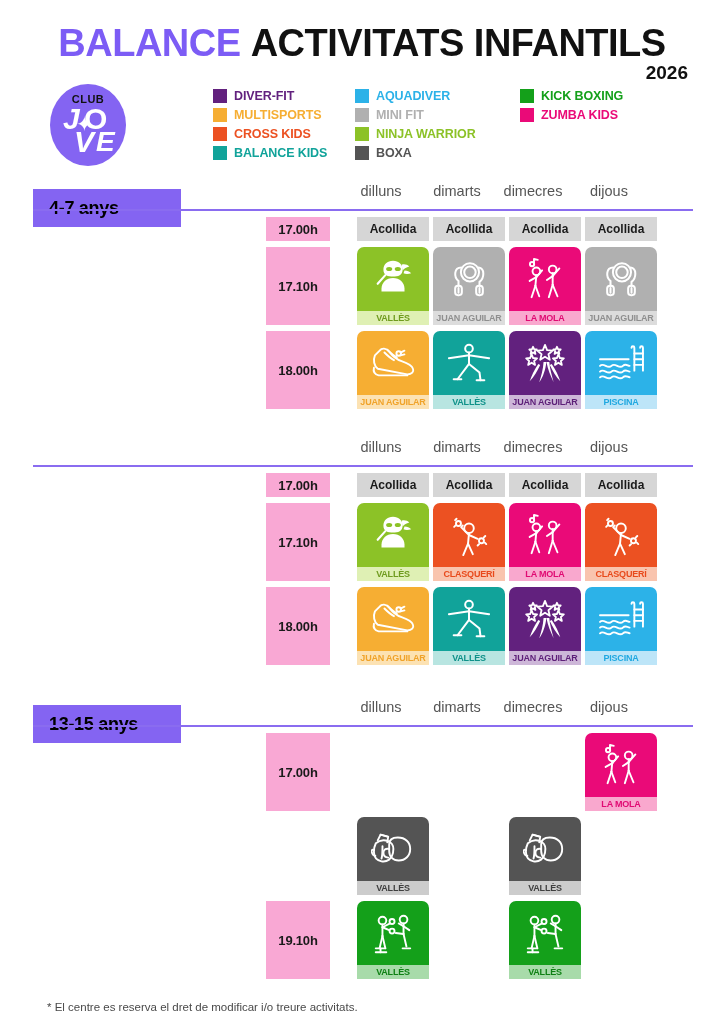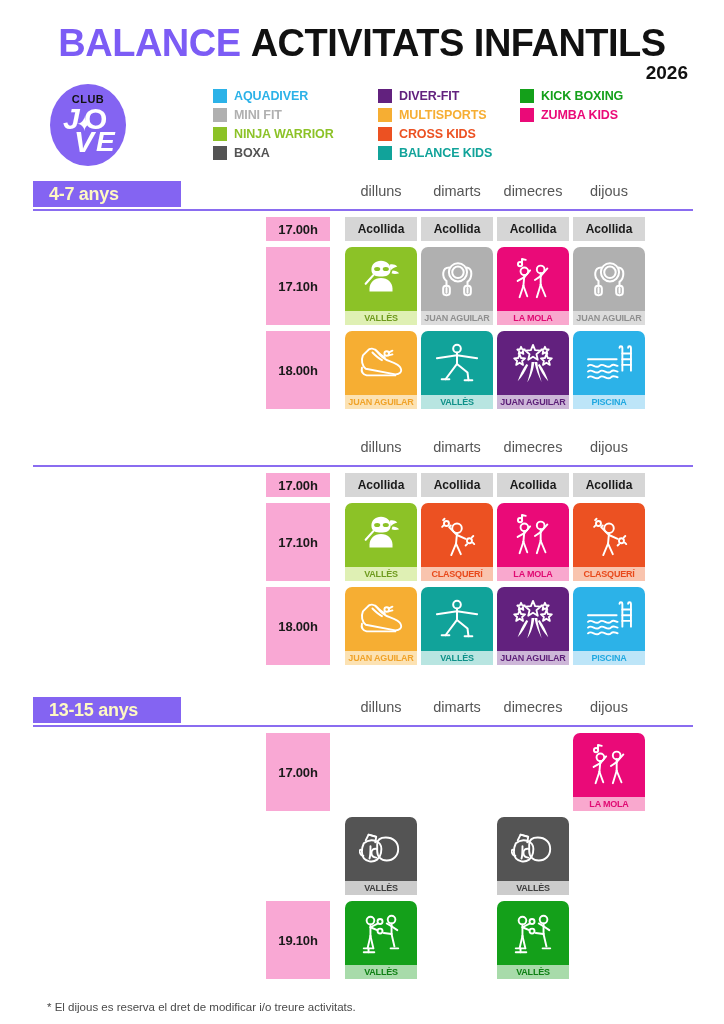--- a/index.html
+++ b/index.html
@@ -76,24 +76,24 @@
   .legend-sw { width: 14px; height: 14px; flex: 0 0 14px; }
   .legend-label {
     font-size: 12.5px; font-weight: 700; letter-spacing: -0.1px;
     white-space: nowrap;
   }
 
   
   .section { position: absolute; left: 0; width: 724px; }
   .sec-head { position: relative; height: 30px; width: 660px; margin-left: 33px; }
   .sec-badge {
-    position: absolute; left: 0; top: 0;
-    height: 26px; min-width: 148px;
+    position: absolute; left: 0; top: 8px;
+    height: 38px; min-width: 148px;
     background: #8464f2;
-    color: #fef9c3;
+    color: #000000;
     font-size: 18px; font-weight: 700;
     display: flex; align-items: center;
     padding: 0 16px;
     letter-spacing: -0.3px;
   }
   .sec-rule {
     position: absolute; left: 0; bottom: 0; width: 660px; height: 2px;
     background: #8a6cf0;
   }
   .sec-days {
@@ -109,21 +109,21 @@
   .grid { position: relative; width: 660px; margin-left: 33px; }
   .gridrow { position: relative; width: 660px; }
 
   .timecell {
     position: absolute;
     background: #f9a8d4;
     display: flex; align-items: center; justify-content: center;
     font-size: 13px; font-weight: 700; color: #1a1a1a;
     letter-spacing: -0.2px;
   }
-  .cell { position: absolute; }
+  .cell { position: absolute; margin-left: 12px; }
   .cell-acollida {
     background: #d6d6d6;
     display: flex; align-items: center; justify-content: center;
     font-size: 12px; font-weight: 700; color: #1a1a1a;
   }
   .cell-act { display: flex; flex-direction: column; border-radius: 7px; }
   .act-icon {
     flex: 1 1 auto;
     display: flex; align-items: center; justify-content: center;
   }
@@ -154,54 +154,54 @@
   <div class="logo">
     <div class="logo-club">CLUB</div>
     <div class="logo-j">J</div>
     <div class="logo-o">O</div>
     <div class="logo-star">✦</div>
     <div class="logo-v">V</div>
     <div class="logo-e">E</div>
   </div>
 
   <div class="legend" id="legend">
+      <div class="legend-col c1">
+        <div class="legend-item">
+          <span class="legend-sw" style="background: rgb(98, 33, 126);"></span>
+          <span class="legend-label" style="color: rgb(98, 33, 126);">DIVER-FIT</span>
+        </div>
+        <div class="legend-item">
+          <span class="legend-sw" style="background: rgb(246, 174, 51);"></span>
+          <span class="legend-label" style="color: rgb(246, 174, 51);">MULTISPORTS</span>
+        </div>
+        <div class="legend-item">
+          <span class="legend-sw" style="background: rgb(236, 81, 34);"></span>
+          <span class="legend-label" style="color: rgb(236, 81, 34);">CROSS KIDS</span>
+        </div>
+        <div class="legend-item">
+          <span class="legend-sw" style="background: rgb(17, 163, 154);"></span>
+          <span class="legend-label" style="color: rgb(17, 163, 154);">BALANCE KIDS</span>
+        </div>
+      </div>
       <div class="legend-col c2">
         <div class="legend-item">
           <span class="legend-sw" style="background: rgb(44, 178, 232);"></span>
           <span class="legend-label" style="color: rgb(44, 178, 232);">AQUADIVER</span>
         </div>
         <div class="legend-item">
           <span class="legend-sw" style="background: rgb(176, 176, 176);"></span>
           <span class="legend-label" style="color: rgb(176, 176, 176);">MINI FIT</span>
         </div>
         <div class="legend-item">
           <span class="legend-sw" style="background: rgb(140, 194, 39);"></span>
           <span class="legend-label" style="color: rgb(140, 194, 39);">NINJA WARRIOR</span>
         </div>
         <div class="legend-item">
           <span class="legend-sw" style="background: rgb(84, 84, 84);"></span>
           <span class="legend-label" style="color: rgb(84, 84, 84);">BOXA</span>
-        </div>
-      </div>
-      <div class="legend-col c1">
-        <div class="legend-item">
-          <span class="legend-sw" style="background: rgb(98, 33, 126);"></span>
-          <span class="legend-label" style="color: rgb(98, 33, 126);">DIVER-FIT</span>
-        </div>
-        <div class="legend-item">
-          <span class="legend-sw" style="background: rgb(246, 174, 51);"></span>
-          <span class="legend-label" style="color: rgb(246, 174, 51);">MULTISPORTS</span>
-        </div>
-        <div class="legend-item">
-          <span class="legend-sw" style="background: rgb(236, 81, 34);"></span>
-          <span class="legend-label" style="color: rgb(236, 81, 34);">CROSS KIDS</span>
-        </div>
-        <div class="legend-item">
-          <span class="legend-sw" style="background: rgb(17, 163, 154);"></span>
-          <span class="legend-label" style="color: rgb(17, 163, 154);">BALANCE KIDS</span>
         </div>
       </div>
       <div class="legend-col c3">
         <div class="legend-item">
           <span class="legend-sw" style="background: rgb(20, 160, 26);"></span>
           <span class="legend-label" style="color: rgb(20, 160, 26);">KICK BOXING</span>
         </div>
         <div class="legend-item">
           <span class="legend-sw" style="background: rgb(234, 10, 120);"></span>
           <span class="legend-label" style="color: rgb(234, 10, 120);">ZUMBA KIDS</span>
@@ -695,14 +695,14 @@
     </g>
                 </svg>
               </div>
               <div class="act-loc" style="background: rgb(168, 219, 170); color: rgb(15, 128, 20);">VALLÈS</div>
             </div>
           </div>
         </div>
       </div>
     </div>
 
-  <div class="footnote">* El dijous es reserva el dret de modificar i/o treure activitats.</div>
+  <div class="footnote">* El centre es reserva el dret de modificar i/o treure activitats.</div>
 </div>
 
 </body></html>

